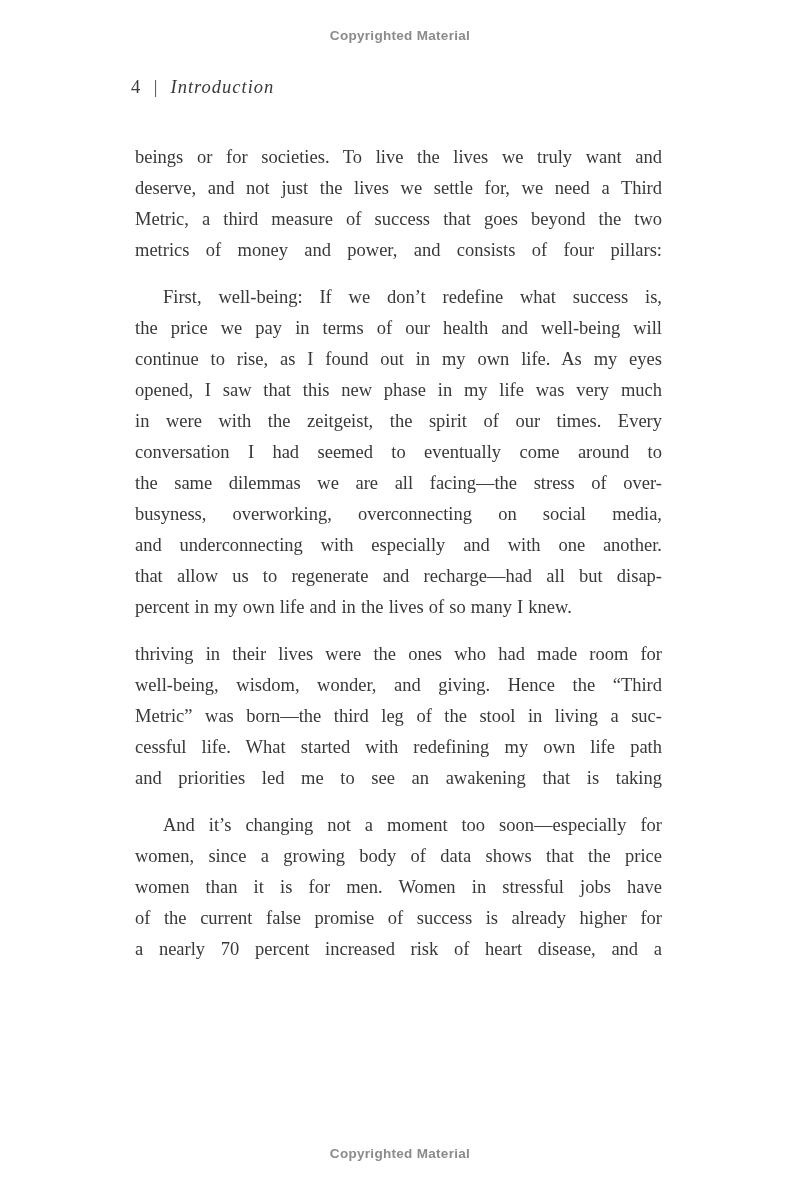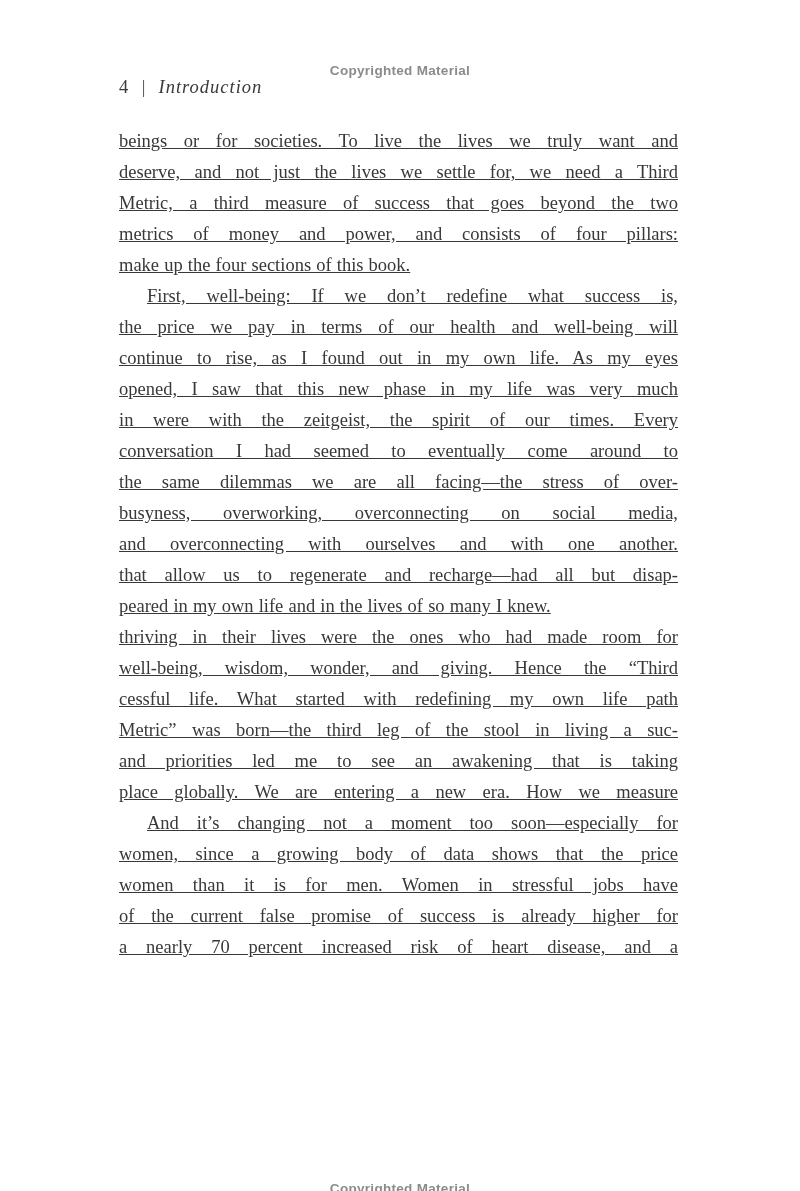--- a/index.html
+++ b/index.html
@@ -23,28 +23,27 @@
     background: var(--bg);
   }
   .copyright {
     font-family: "Liberation Sans", sans-serif;
     font-weight: bold;
     font-size: 13.5px;
     letter-spacing: 0.3px;
     color: var(--muted);
     text-align: center;
     line-height: 15px;
-    margin-top: 35px;
   }
   .copyright.top { position: absolute; top: 28px; left: 0; width: 100%; }
   .copyright.bottom { position: absolute; top: 1146px; left: 0; width: 100%; }
   .running-head {
     position: absolute;
     top: 76px;
-    left: 119px;
+    left: 131px;
     font-size: 18.5px;
     color: #3a3a3a;
     line-height: 22px;
     white-space: nowrap;
   }
   .running-head .page-num { letter-spacing: 0.5px; }
   .running-head .sep {
     display: inline-block;
     margin: 0 13px;
     font-weight: normal;
@@ -57,21 +56,21 @@
   }
   .body-text {
     position: absolute;
     top: 126px;
     left: 119px;
     width: 559px;
     font-size: 18.5px;
     line-height: 31px;
     color: var(--text);
   }
-  .paragraph { margin: 0; text-decoration: underline; }
+  .paragraph { margin: 16px; }
   .line {
     text-align: justify;
     text-align-last: justify;
     word-spacing: 0.5px;
   }
   .line.last-left { text-align-last: left; }
   .line.indent { text-indent: 28px; }
 </style>
 </head>
 <body>
@@ -83,42 +82,40 @@
   <div class="running-head">
     <span class="page-num">4</span><span class="sep">|</span><span class="chapter">Introduction</span>
   </div>
 
   <div class="body-text" id="body-text">
       <div class="paragraph">
         <div class="line">beings or for societies. To live the lives we truly want and</div>
         <div class="line">deserve, and not just the lives we settle for, we need a Third</div>
         <div class="line">Metric, a third measure of success that goes beyond the two</div>
         <div class="line">metrics of money and power, and consists of four pillars:</div>
-        <div class="line last-left">make up the four sections of this book.</div>
       </div>
       <div class="paragraph">
         <div class="line indent">First, well-being: If we don’t redefine what success is,</div>
         <div class="line">the price we pay in terms of our health and well-being will</div>
         <div class="line">continue to rise, as I found out in my own life. As my eyes</div>
         <div class="line">opened, I saw that this new phase in my life was very much</div>
         <div class="line">in were with the zeitgeist, the spirit of our times. Every</div>
         <div class="line">conversation I had seemed to eventually come around to</div>
         <div class="line">the same dilemmas we are all facing—the stress of over-</div>
         <div class="line">busyness, overworking, overconnecting on social media,</div>
-        <div class="line">and overconnecting with ourselves and with one another.</div>
+        <div class="line">and underconnecting with especially and with one another.</div>
         <div class="line">that allow us to regenerate and recharge—had all but disap-</div>
-        <div class="line last-left">peared in my own life and in the lives of so many I knew.</div>
+        <div class="line last-left">percent in my own life and in the lives of so many I knew.</div>
       </div>
       <div class="paragraph">
         <div class="line">thriving in their lives were the ones who had made room for</div>
         <div class="line">well-being, wisdom, wonder, and giving. Hence the “Third</div>
+        <div class="line">Metric” was born—the third leg of the stool in living a suc-</div>
         <div class="line">cessful life. What started with redefining my own life path</div>
-        <div class="line">Metric” was born—the third leg of the stool in living a suc-</div>
         <div class="line">and priorities led me to see an awakening that is taking</div>
-        <div class="line">place globally. We are entering a new era. How we measure</div>
       </div>
       <div class="paragraph">
         <div class="line indent">And it’s changing not a moment too soon—especially for</div>
         <div class="line">women, since a growing body of data shows that the price</div>
         <div class="line">women than it is for men. Women in stressful jobs have</div>
         <div class="line">of the current false promise of success is already higher for</div>
         <div class="line">a nearly 70 percent increased risk of heart disease, and a</div>
       </div>
     </div>
 

